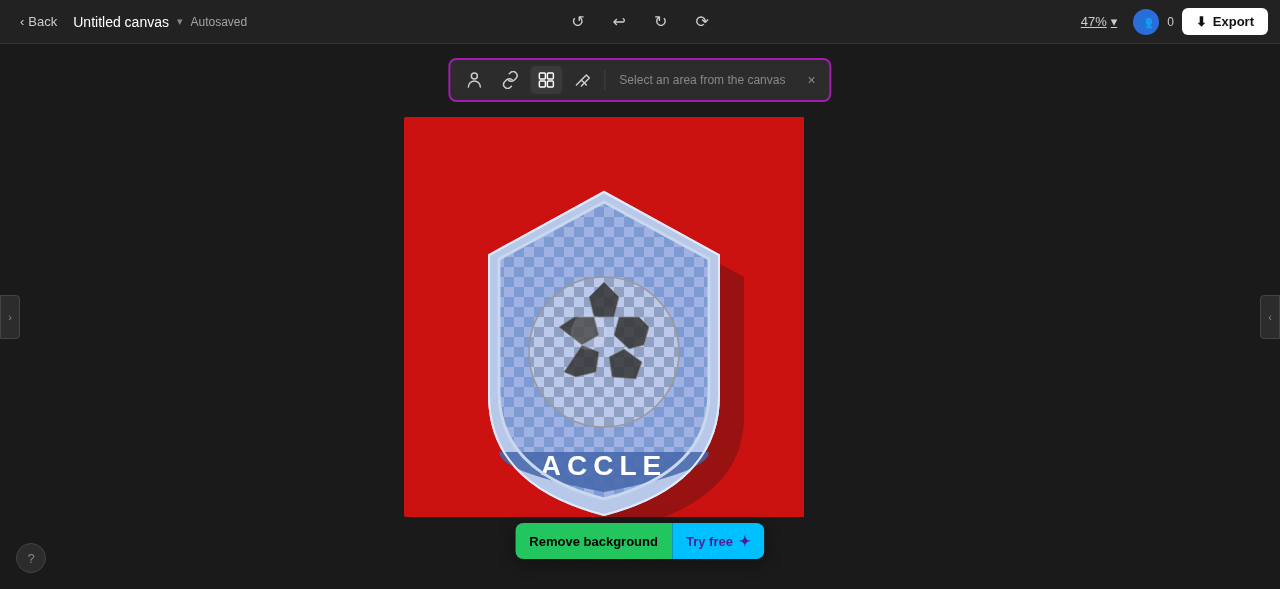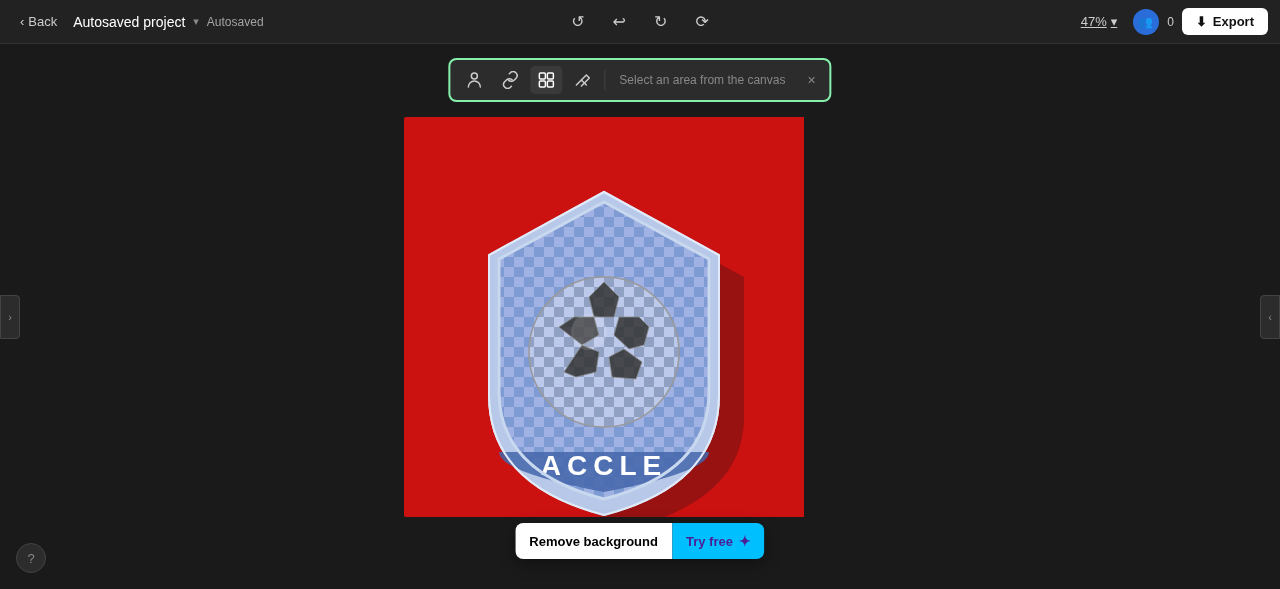--- a/index.html
+++ b/index.html
@@ -138,21 +138,21 @@
       overflow: hidden;
     }
 
     
     .floating-toolbar {
       position: absolute;
       top: 14px;
       left: 50%;
       transform: translateX(-50%);
       background: #2c2c2c;
-      border: 2px solid #86efac;
+      border: 2px solid #a21caf;
       border-radius: 8px;
       display: flex;
       align-items: center;
       padding: 6px 8px;
       gap: 4px;
       z-index: 20;
     }
     .toolbar-icon-btn {
       background: none;
       border: none;
@@ -252,21 +252,21 @@
       left: 50%;
       transform: translateX(-50%);
       display: flex;
       align-items: stretch;
       border-radius: 8px;
       overflow: hidden;
       box-shadow: 0 4px 16px rgba(0,0,0,0.4);
       z-index: 30;
     }
     .remove-bg-left {
-      background: #ffffff;
+      background: #22c55e;
       color: #000;
       font-size: 13px;
       font-weight: 600;
       padding: 10px 14px;
       cursor: pointer;
       display: flex;
       align-items: center;
       white-space: nowrap;
     }
     .remove-bg-right {
@@ -287,21 +287,21 @@
   </style>
 </head>
 <body>
 
 <div class="header">
   <div class="header-left">
     <button class="back-btn">
       <span>‹</span>
       <span>Back</span>
     </button>
-    <span class="project-name">Autosaved project</span>
+    <span class="project-name">Untitled canvas</span>
     <span class="chevron-icon">▾</span>
     <span class="autosaved">Autosaved</span>
   </div>
 
   <div class="header-center">
     <button class="header-action-btn" title="History back">↺</button>
     <button class="header-action-btn" title="Undo">↩</button>
     <button class="header-action-btn" title="Redo">↻</button>
     <button class="header-action-btn" title="Refresh">⟳</button>
   </div>

